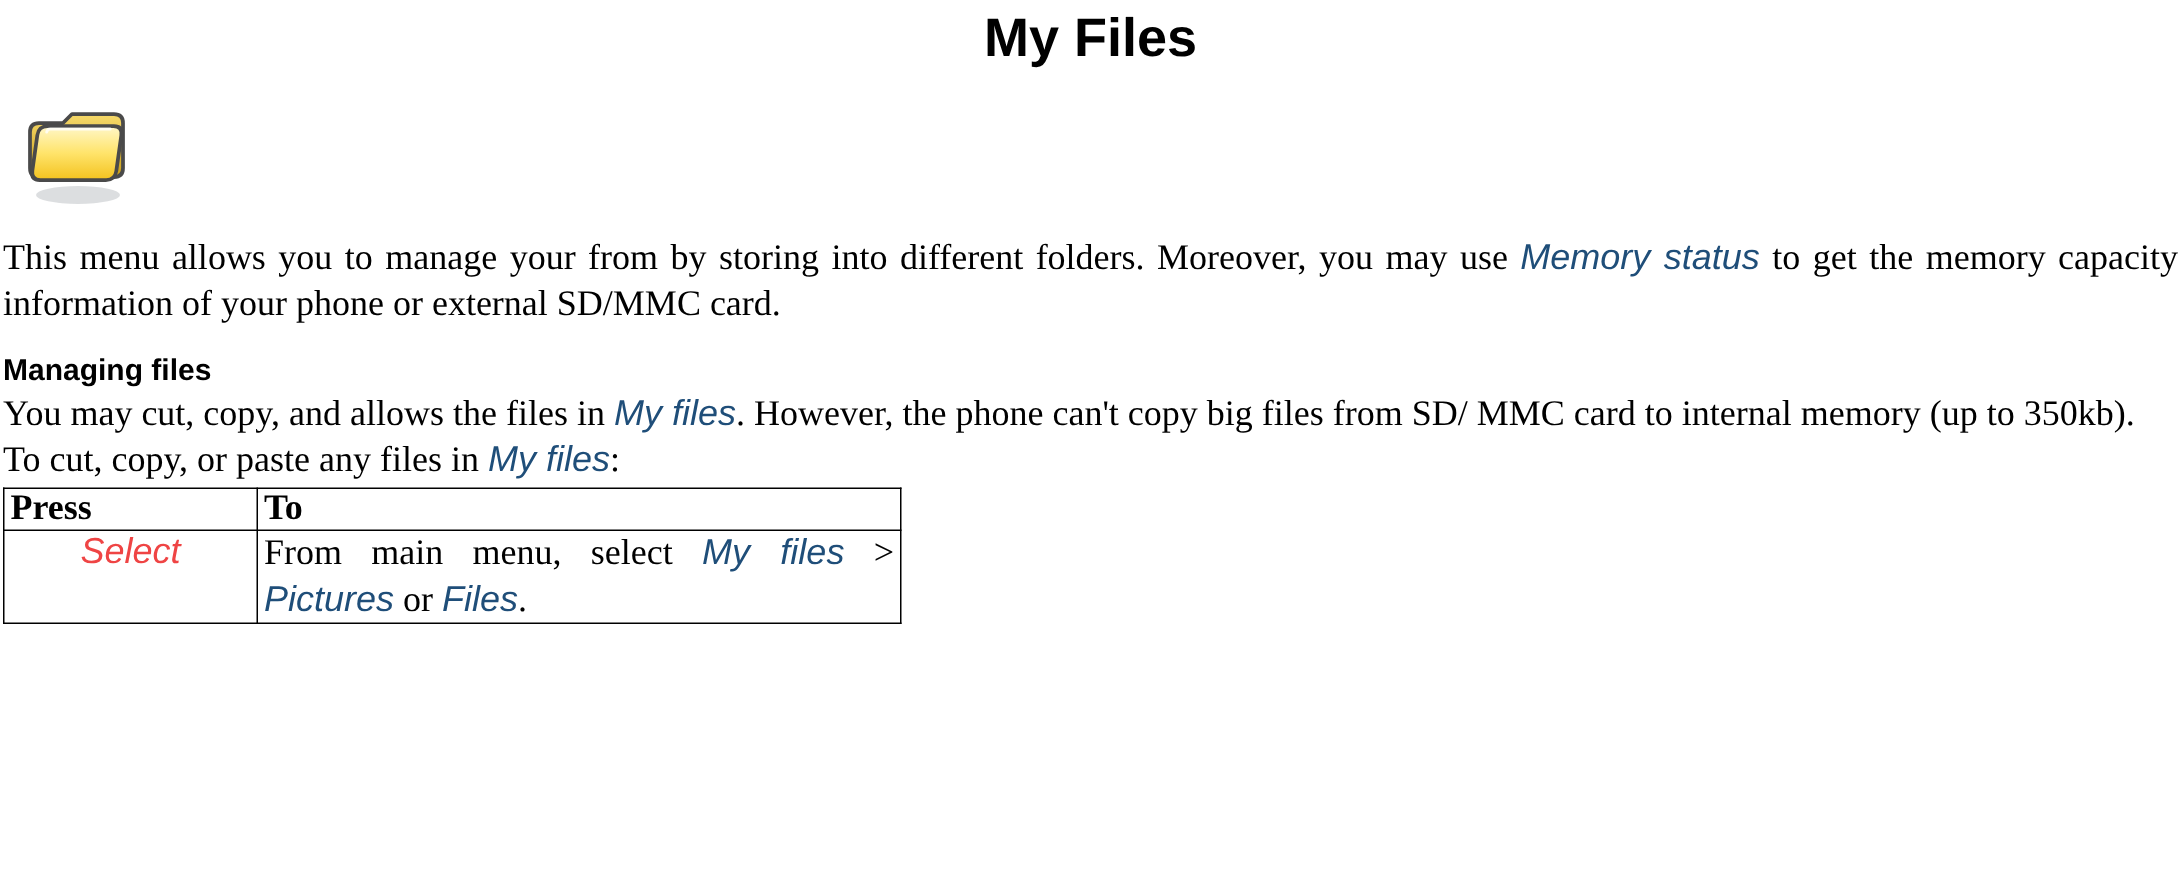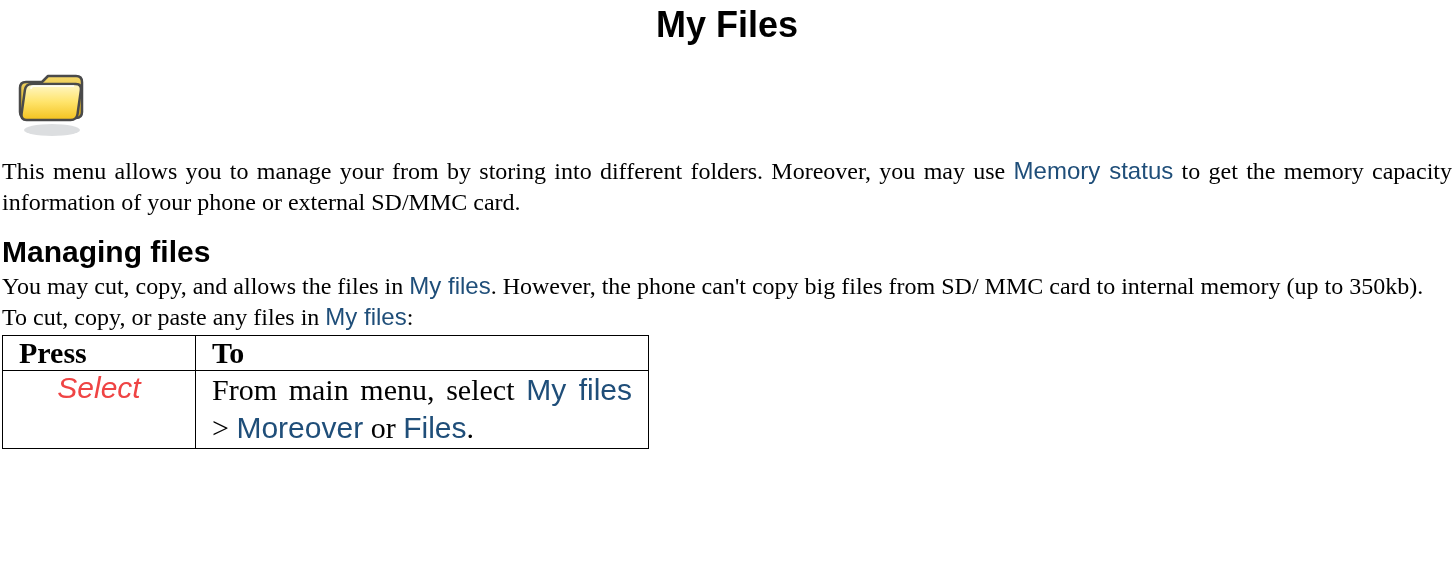--- a/index.html
+++ b/index.html
@@ -20,42 +20,43 @@
   .icon-wrap {
     margin: 0 0 10px 12px;
   }
   .intro {
     text-align: justify;
     line-height: 1.28;
     margin: 6px 2px 14px 2px;
   }
   .keyword {
     font-family: Arial, Helvetica, sans-serif;
+    font-style: italic;
     color: #1f4e79;
   }
   .subheading {
     font-family: Arial, Helvetica, sans-serif;
     font-weight: bold;
-    font-size: 30px;
+    font-size: 20px;
     margin: 18px 0 2px 2px;
   }
   .body-p {
     text-align: justify;
     line-height: 1.28;
     margin: 0 2px 0 2px;
   }
   table.instr {
     border-collapse: collapse;
     margin: 2px 0 0 2px;
   }
   table.instr th, table.instr td {
     border: 1.5px solid #000;
     vertical-align: top;
-    padding: 0 16px;
-    font-size: 30px;
+    padding: 0 4px;
+    font-size: 24px;
   }
   table.instr th {
     text-align: left;
     font-family: "Times New Roman", Times, serif;
     font-weight: bold;
   }
   .col-press { width: 160px; }
   .col-to { width: 420px; margin-top: 44px; }
   .press-cell {
     text-align: center;
@@ -109,17 +110,17 @@
 
 <table class="instr">
   <tbody>
       <tr>
     <th class="col-press">Press</th>
     <th class="col-to">To</th>
   </tr>
   <tr>
     <td class="press-cell">Select</td>
     <td class="to-cell">
-      <span>From main menu, select </span><span class="keyword">My files</span><span> &gt; </span><span class="keyword">Moreover</span><span> or </span><span class="keyword">Files</span><span>.</span>
+      <span>From main menu, select </span><span class="keyword">My files</span><span> &gt; </span><span class="keyword">Pictures</span><span> or </span><span class="keyword">Files</span><span>.</span>
     </td>
   </tr>
 </tbody>
   </table>
 
 </body></html>

